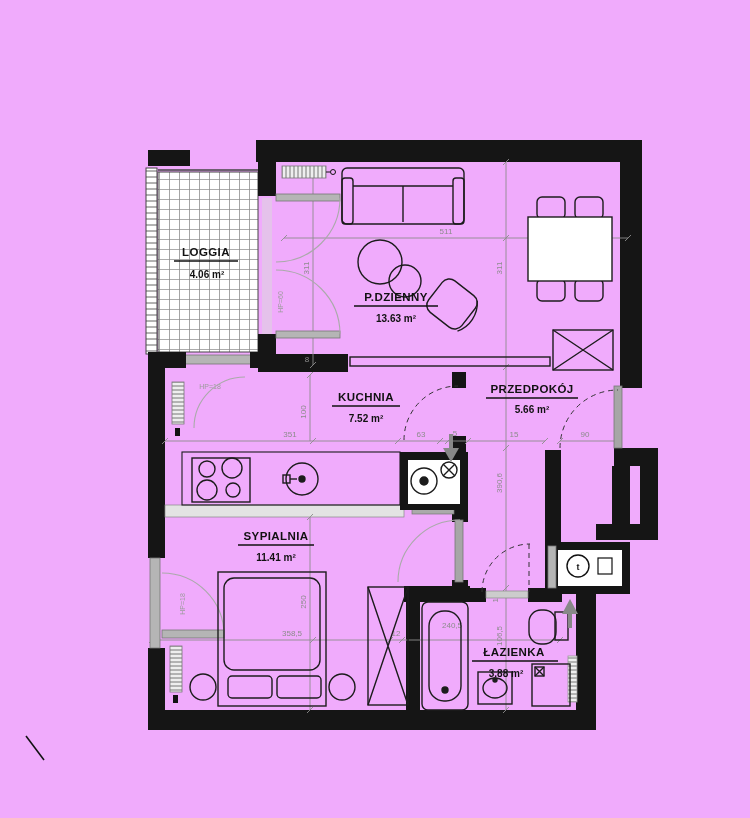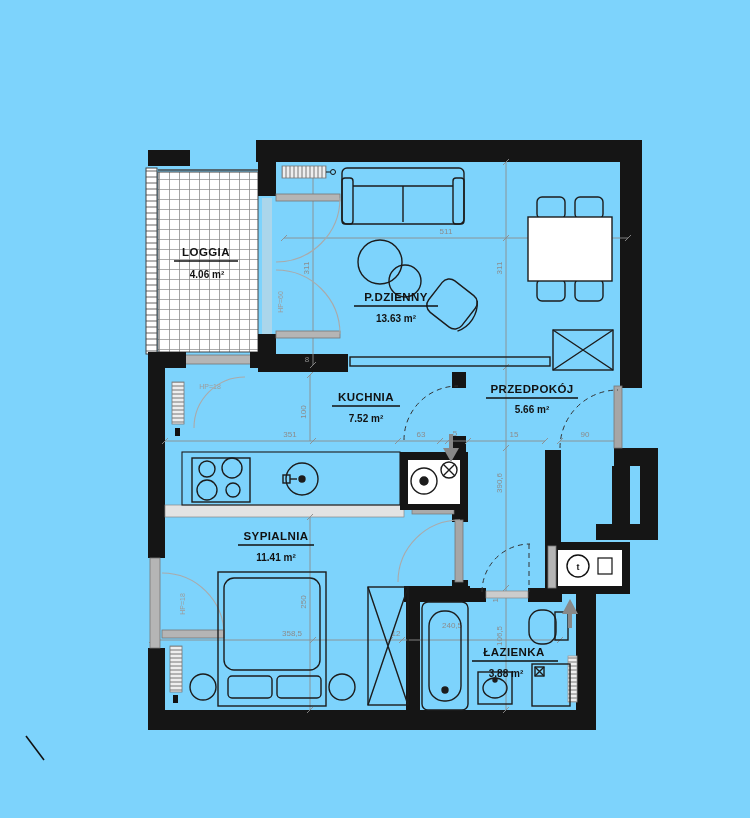--- a/index.html
+++ b/index.html
@@ -1,16 +1,16 @@
 <!DOCTYPE html>
 <html><head>
 <meta charset="utf-8">
 <style>
   html,body{margin:0;padding:0;background:#ffffff;}
-  .stage{position:relative;width:750px;height:818px;background:#7dd3fc;overflow:hidden;
+  .stage{position:relative;width:750px;height:818px;background:#f0abfc;overflow:hidden;
          font-family:"Liberation Sans",sans-serif;}
   svg{position:absolute;left:0;top:0;}
   text{font-family:"Liberation Sans",sans-serif;}
   .room-name{font-size:11.5px;font-weight:700;fill:#111;letter-spacing:.4px;}
   .room-area{font-size:10px;font-weight:700;fill:#111;}
   .dim{font-size:8px;fill:#8c8c8c;}
   .hp{font-size:7px;fill:#9c9c9c;}
   .meter{font-size:9px;font-weight:700;fill:#111;}
 </style>
 </head>

